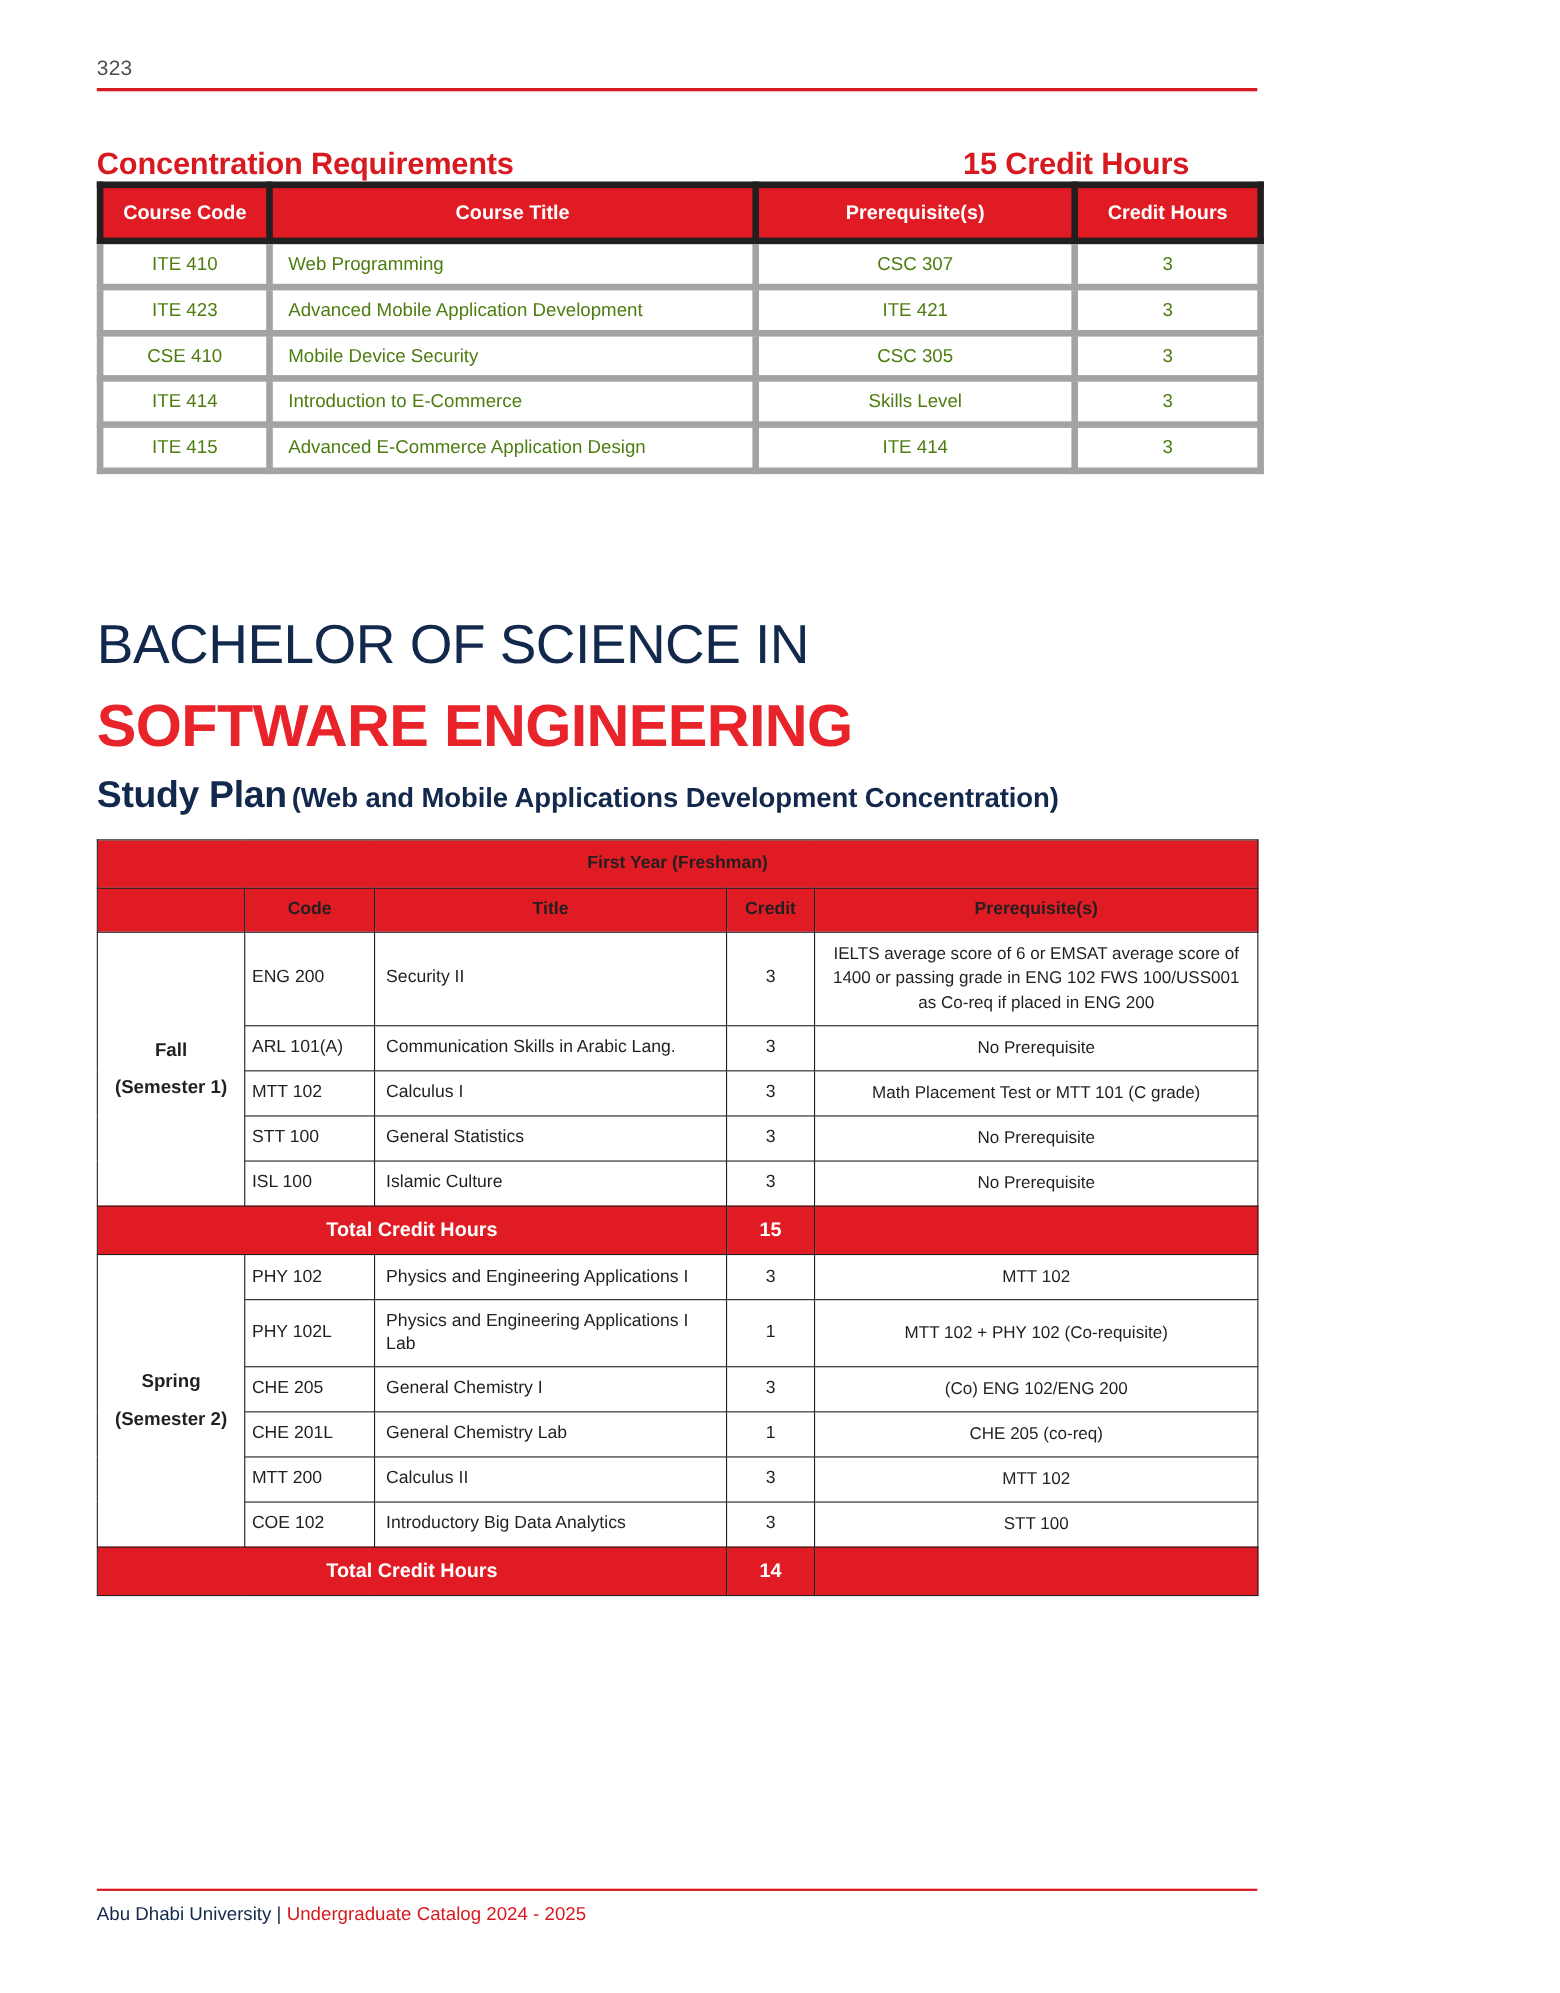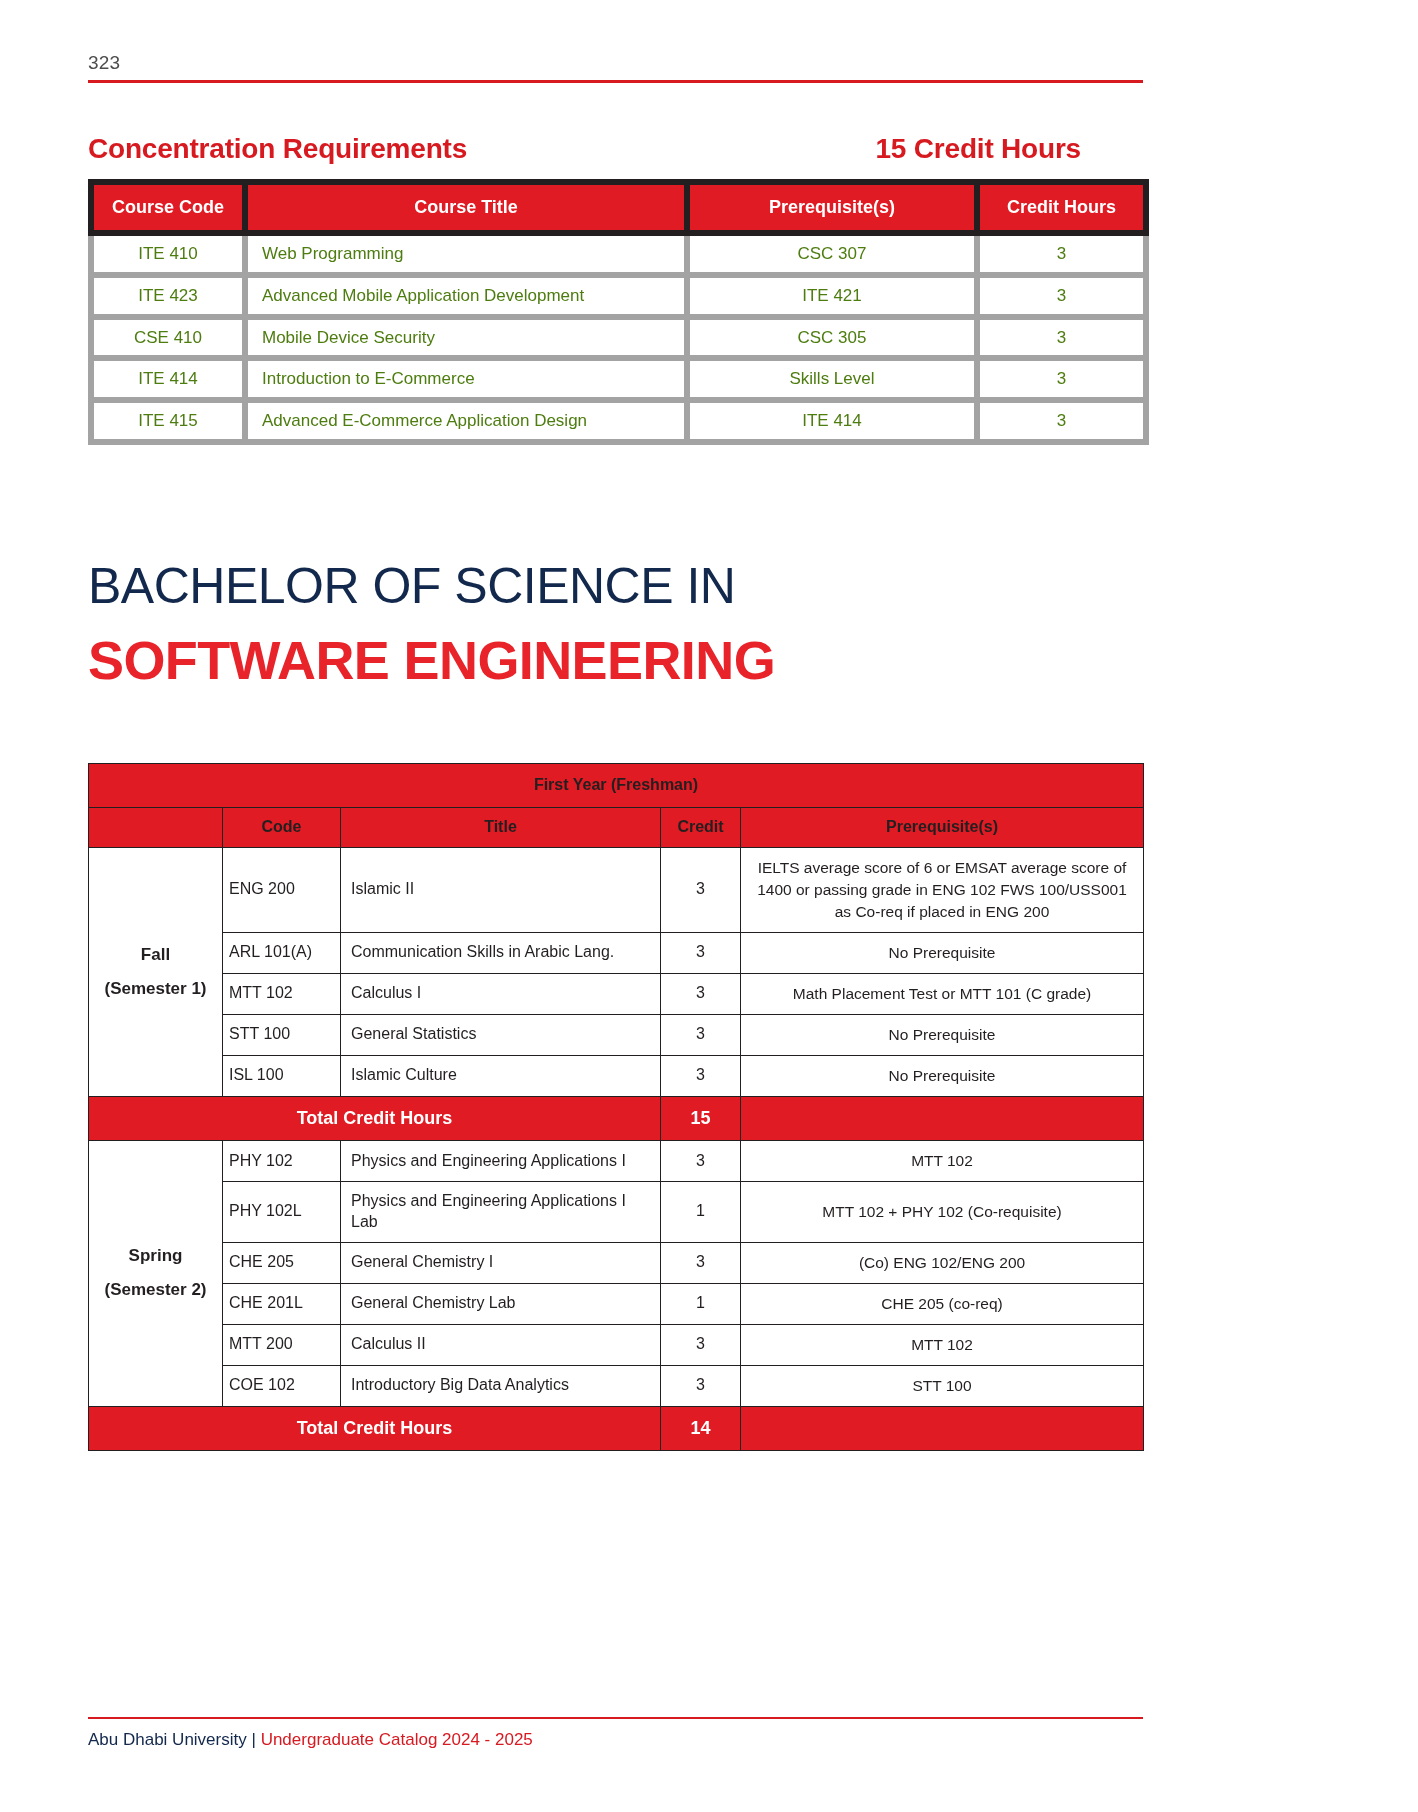--- a/index.html
+++ b/index.html
@@ -46,21 +46,20 @@
   .concentration-block {
     position: absolute;
     left: 88px;
     top: 133px;
     width: 1055px;
   }
   .conc-title-row {
     display: flex;
     align-items: baseline;
     justify-content: space-between;
-    margin-bottom: 14px;
   }
   .conc-title {
     font-size: 28px;
     font-weight: bold;
     color: #d71920;
     letter-spacing: -0.2px;
   }
   .conc-credits {
     font-size: 28px;
     font-weight: bold;
@@ -275,20 +274,24 @@
           <td class="c-prereq">ITE 414</td>
           <td class="c-credit">3</td>
         </tr>
       </tbody>
     </table>
   </div>
 
   <div class="degree-block">
     <div class="degree-line1">BACHELOR OF SCIENCE IN</div>
     <div class="degree-line2">SOFTWARE ENGINEERING</div>
+    <div class="degree-line3">
+      <span class="study-plan-label">Study Plan</span>
+      <span class="study-plan-paren">(Web and Mobile Applications Development Concentration)</span>
+    </div>
   </div>
 
   <div class="plan-block">
     <table class="plan">
       <colgroup>
         <col style="width:134px">
         <col style="width:118px">
         <col style="width:320px">
         <col style="width:80px">
         <col style="width:403px">
@@ -306,21 +309,21 @@
           <td>Credit</td>
           <td>Prerequisite(s)</td>
         </tr>
 
         <tr>
           <td class="sem" rowspan="5">
             <div>Fall</div>
             <div>(Semester 1)</div>
           </td>
           <td class="code">ENG 200</td>
-          <td class="title">Islamic II</td>
+          <td class="title">Security II</td>
           <td class="credit">3</td>
           <td class="prereq">IELTS average score of 6 or EMSAT average score of 1400 or passing grade in ENG 102 FWS 100/USS001 as Co-req if placed in ENG 200</td>
         </tr>
         <tr>
           <td class="code">ARL 101(A)</td>
           <td class="title">Communication Skills in Arabic Lang.</td>
           <td class="credit">3</td>
           <td class="prereq">No Prerequisite</td>
         </tr>
         <tr>

